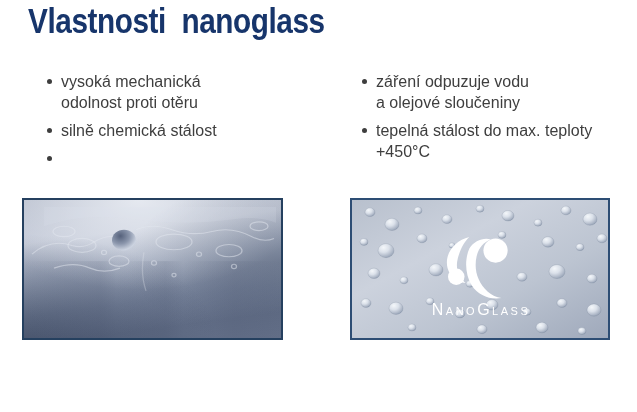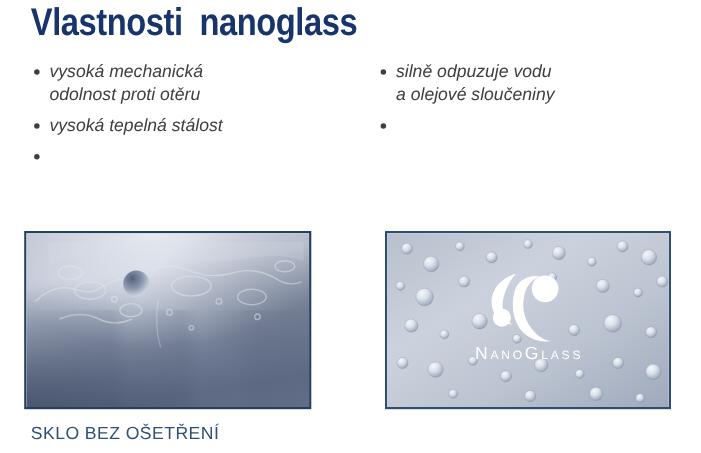--- a/index.html
+++ b/index.html
@@ -6,30 +6,30 @@
   .page{
     position:relative;width:637px;height:412px;background:#ffffff;overflow:hidden;
     font-family:"Liberation Sans", sans-serif;
   }
   .title{
     position:absolute;left:28px;top:1px;margin:0;
     font-size:35px;font-weight:700;color:#17356b;
     letter-spacing:-0.5px;word-spacing:9px;white-space:nowrap;
     transform:scaleX(.85);transform-origin:0 0;
   }
-  .bullets{position:absolute;top:55px;margin:0;padding:0;list-style:none;font-style:italic;}
+  .bullets{position:absolute;top:55px;margin:16px;padding:0;list-style:none;}
   .bullets.left{left:30px;width:290px;}
   .bullets.right{left:345px;width:288px;}
   .bullets li{
     position:relative;padding-left:15px;margin:0 0 7px 0;
     font-size:16px;line-height:21px;color:#3e3e3e;
   }
   .dot{position:absolute;left:1px;top:8px;width:5px;height:5px;border-radius:50%;background:#3e3e3e;}
   .btext{white-space:pre-line;}
-  .photo{position:absolute;top:210px;height:162px;box-sizing:border-box;}
+  .photo{position:absolute;top:198px;height:142px;box-sizing:border-box;}
   .photo-left{left:22px;width:261px;border:2px solid #25405f;}
   .photo-right{left:350px;width:260px;border:2px solid #2d4d74;}
   .photo svg.fill{display:block;width:100%;height:100%;}
   .logo{
     position:absolute;left:50%;top:36px;width:150px;margin-left:-74px;
     text-align:center;pointer-events:none;
   }
   .logo-mark{display:block;margin:0 auto;width:80px;height:64px;}
   .logo-text{
     margin-top:1px;color:#ffffff;font-variant:small-caps;
@@ -49,35 +49,37 @@
   <h1 class="title">Vlastnosti nanoglass</h1>
 
   <ul class="bullets left">
     <li>
       <span class="dot"></span>
       <span class="btext">vysoká mechanická
 odolnost proti otěru</span>
     </li>
     <li>
       <span class="dot"></span>
-      <span class="btext">vysoká tepelná stálost</span>
+      <span class="btext">silně chemická stálost</span>
     </li>
     <li>
       <span class="dot"></span>
     </li>
   </ul>
 
   <ul class="bullets right">
     <li>
       <span class="dot"></span>
-      <span class="btext">silně odpuzuje vodu
+      <span class="btext">záření odpuzuje vodu
 a olejové sloučeniny</span>
     </li>
     <li>
       <span class="dot"></span>
+      <span class="btext">tepelná stálost do max. teploty
++450°C</span>
     </li>
   </ul>
 
   <div class="photo photo-left">
     <svg class="fill" viewBox="0 0 257 158" preserveAspectRatio="none" aria-hidden="true">
       <defs>
         <linearGradient id="lg1" x1="0" y1="0" x2="0.25" y2="1">
           <stop offset="0" stop-color="#b3bac9"></stop>
           <stop offset="0.3" stop-color="#c3c9d7"></stop>
           <stop offset="0.55" stop-color="#9ca6ba"></stop>
@@ -202,15 +204,14 @@
           <path d="M28,1 C12,5 2,19 5.5,33 C8,42 16,48 24,48.5 C16.5,42 13.5,33 16,23.5 C18.5,13.5 23,5.5 28,1 Z"></path>
           <path d="M28,13 C33,5 42,1.5 50,3.5 C43,6 37.5,12 35.5,21 C32.5,34 36,47 47,57.5 C51,61 56,63.5 61,64 C49,66 37,61 30.5,51 C23.5,40 23,24 28,13 Z"></path>
           <circle cx="55" cy="15" r="12.5"></circle>
           <circle cx="14.5" cy="42" r="8.5"></circle>
         </g>
       </svg>
       <div class="logo-text">NanoGlass</div>
     </div>
   </div>
 
-  <div class="caption caption-left">SKLO BEZ OŠETŘENÍ</div>
 
 </div>
 
 </body></html>

